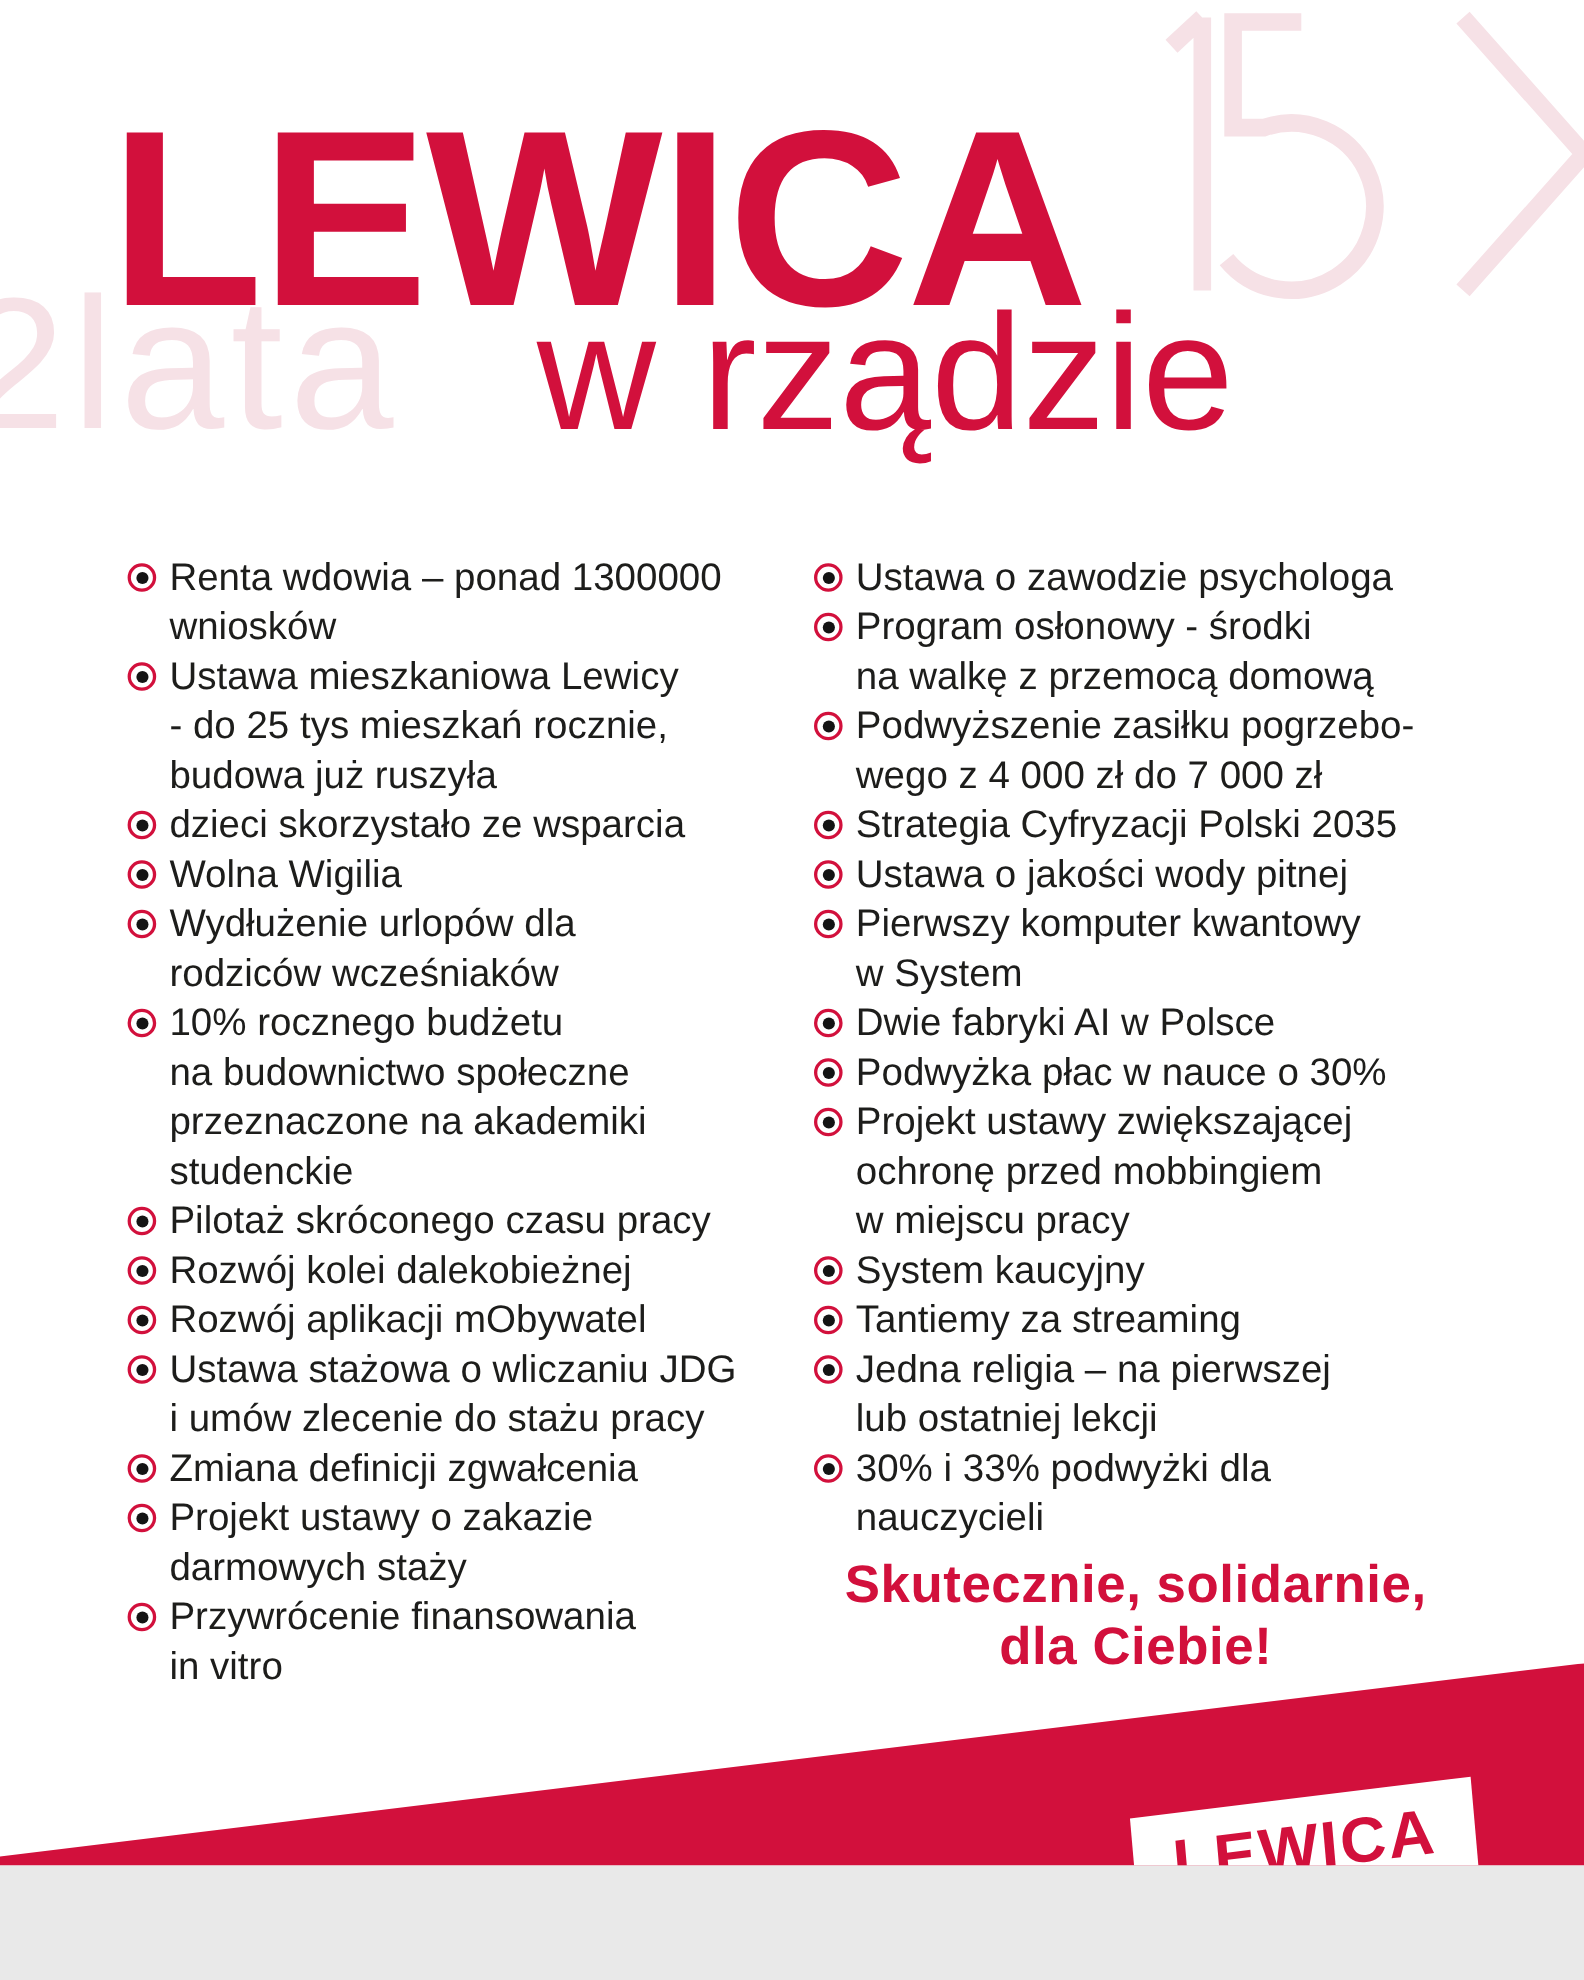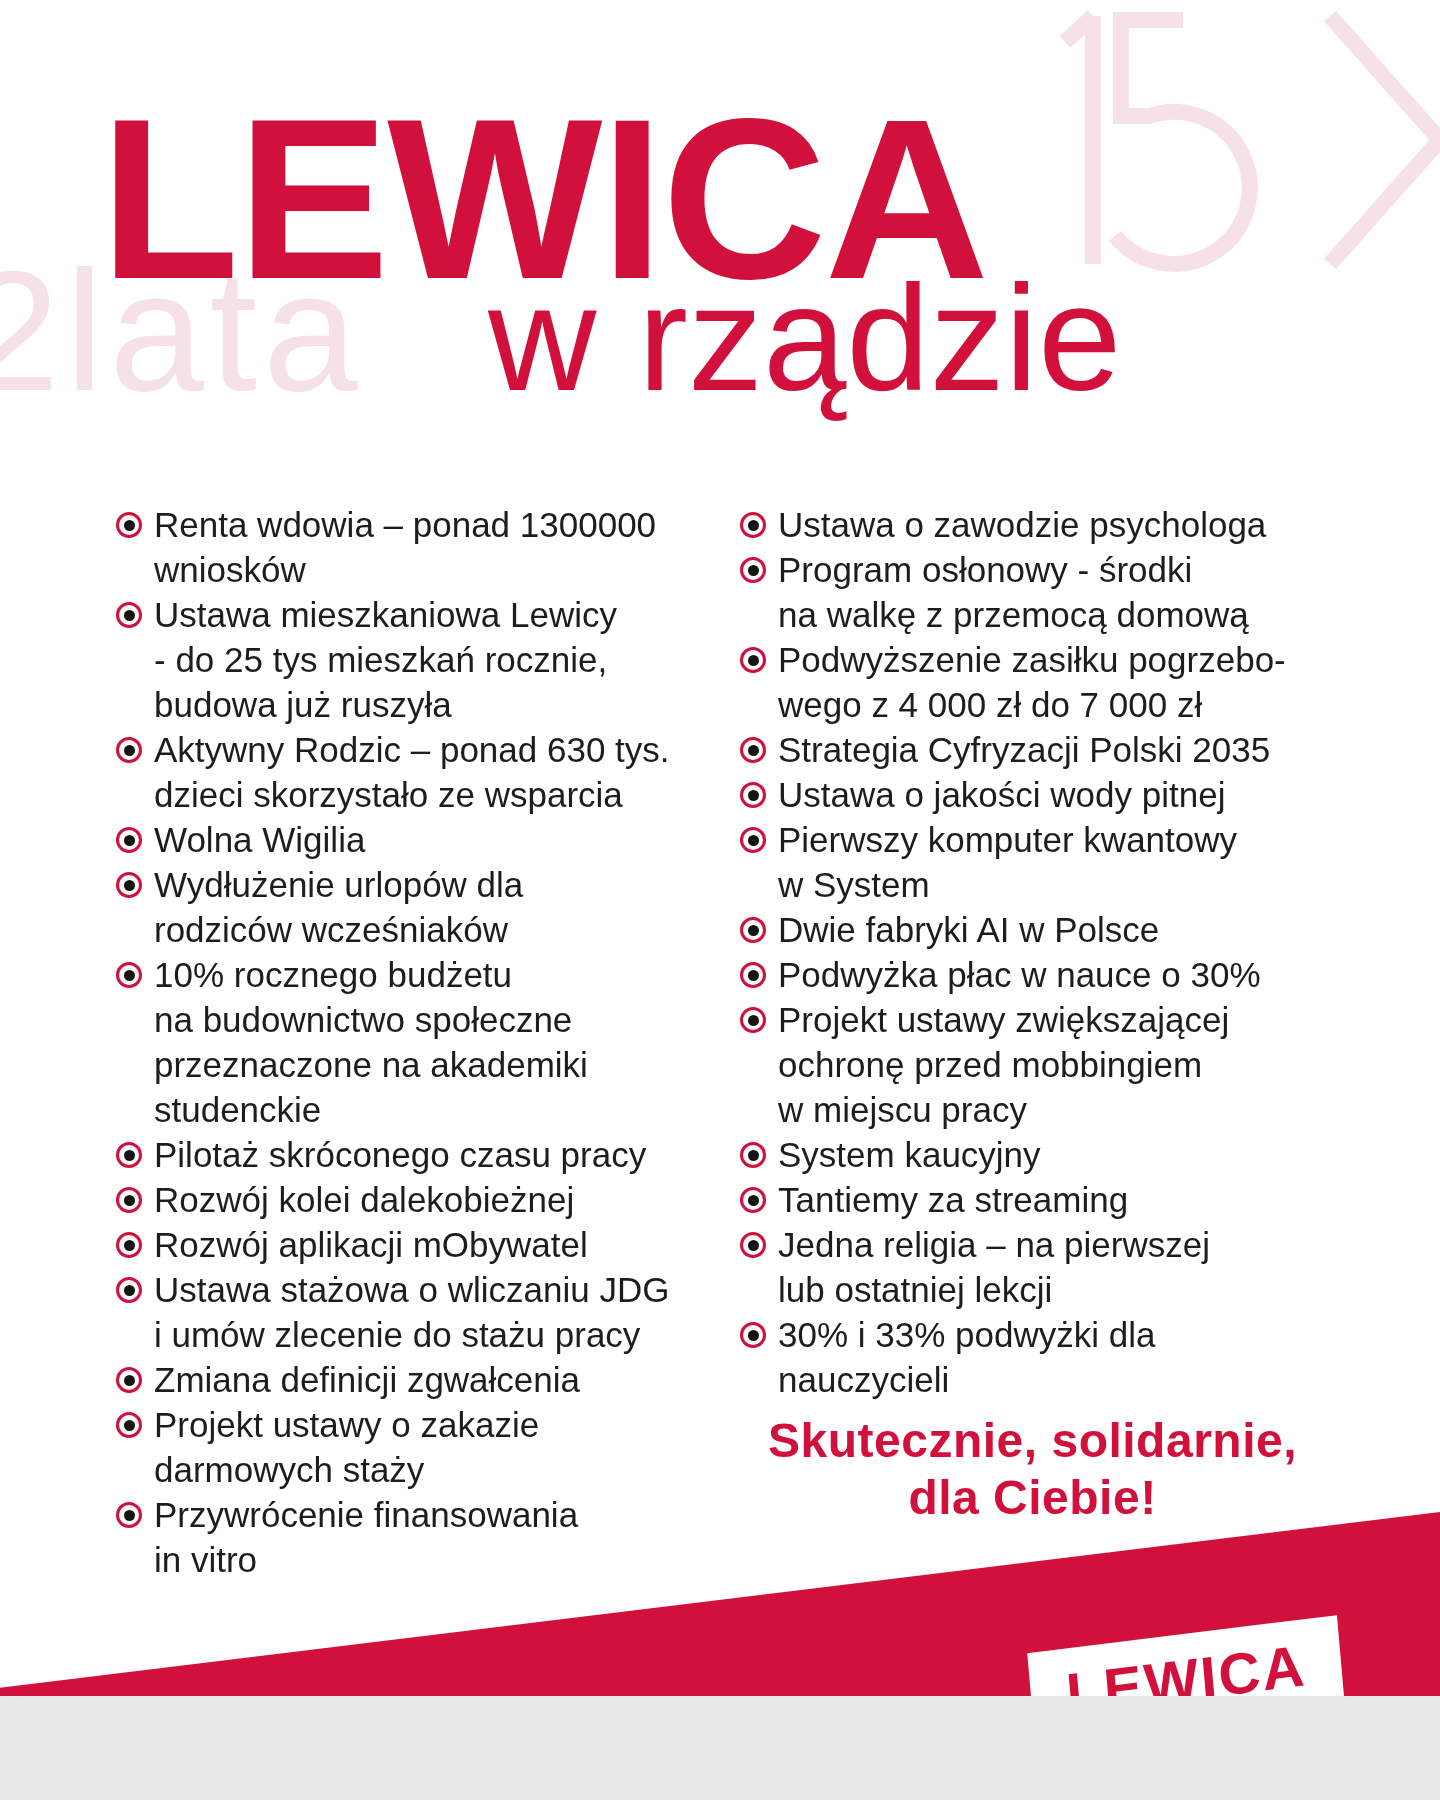--- a/index.html
+++ b/index.html
@@ -90,21 +90,20 @@
         <div class="line">wniosków</div>
       </div>
       <div class="item">
         <span class="bullet"></span>
         <div class="line">Ustawa mieszkaniowa Lewicy</div>
         <div class="line">- do 25 tys mieszkań rocznie,</div>
         <div class="line">budowa już ruszyła</div>
       </div>
       <div class="item">
         <span class="bullet"></span>
-        <div class="line">Aktywny Rodzic – ponad 630 tys.</div>
         <div class="line">dzieci skorzystało ze wsparcia</div>
       </div>
       <div class="item">
         <span class="bullet"></span>
         <div class="line">Wolna Wigilia</div>
       </div>
       <div class="item">
         <span class="bullet"></span>
         <div class="line">Wydłużenie urlopów dla</div>
         <div class="line">rodziców wcześniaków</div>

